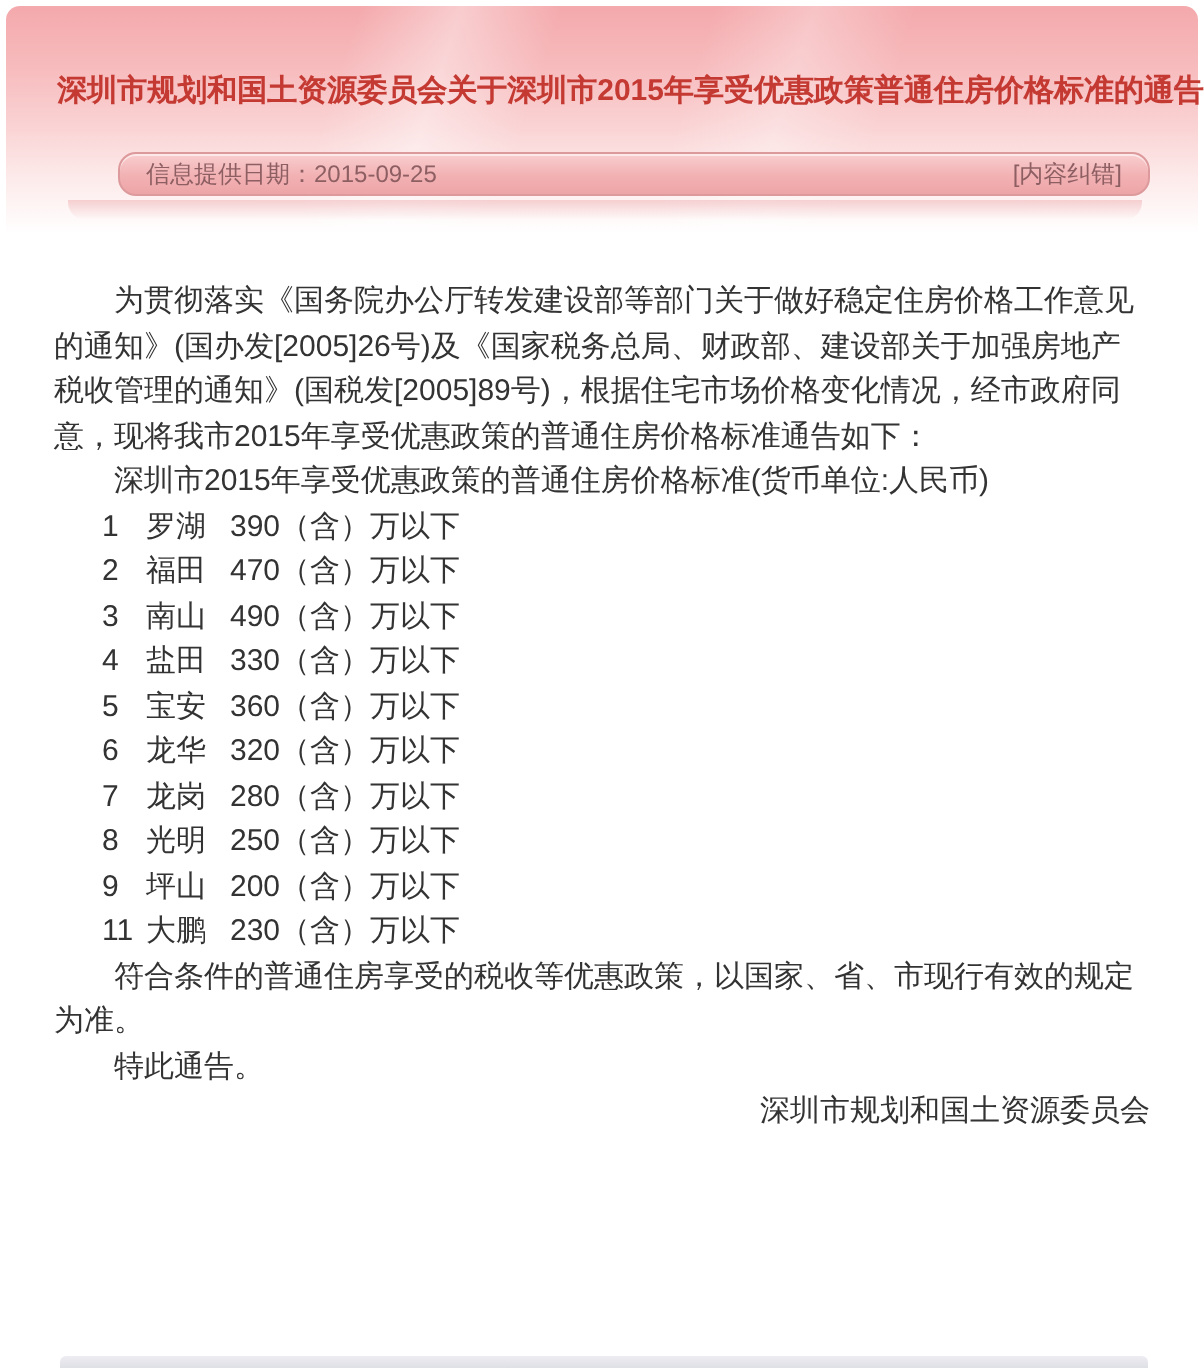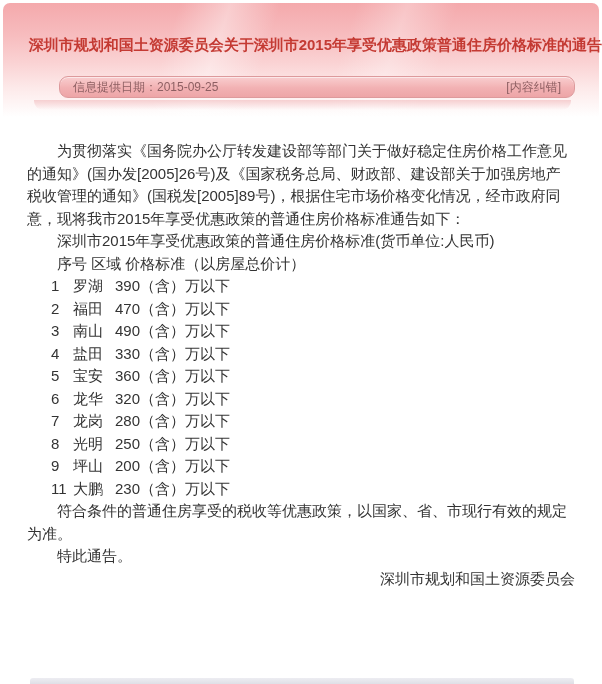--- a/index.html
+++ b/index.html
@@ -78,21 +78,20 @@
     <div class="info-bar">
       <span class="info-date"><span>信息提供日期：</span><span>2015-09-25</span></span>
       <a class="correction" href="#">[内容纠错]</a>
     </div>
     <div class="pill-reflection"></div>
   </div>
 
   <div class="content">
     <p>为贯彻落实《国务院办公厅转发建设部等部门关于做好稳定住房价格工作意见的通知》(国办发[2005]26号)及《国家税务总局、财政部、建设部关于加强房地产税收管理的通知》(国税发[2005]89号)，根据住宅市场价格变化情况，经市政府同意，现将我市2015年享受优惠政策的普通住房价格标准通告如下：</p>
     <p>深圳市2015年享受优惠政策的普通住房价格标准(货币单位:人民币)</p>
-    <p>序号 区域 价格标准（以房屋总价计）</p>
 
     <div class="table">
       <div class="row">
         <span class="no">1</span><span class="dist">罗湖</span><span class="price">390（含）万以下</span>
       </div>
       <div class="row">
         <span class="no">2</span><span class="dist">福田</span><span class="price">470（含）万以下</span>
       </div>
       <div class="row">
         <span class="no">3</span><span class="dist">南山</span><span class="price">490（含）万以下</span>

